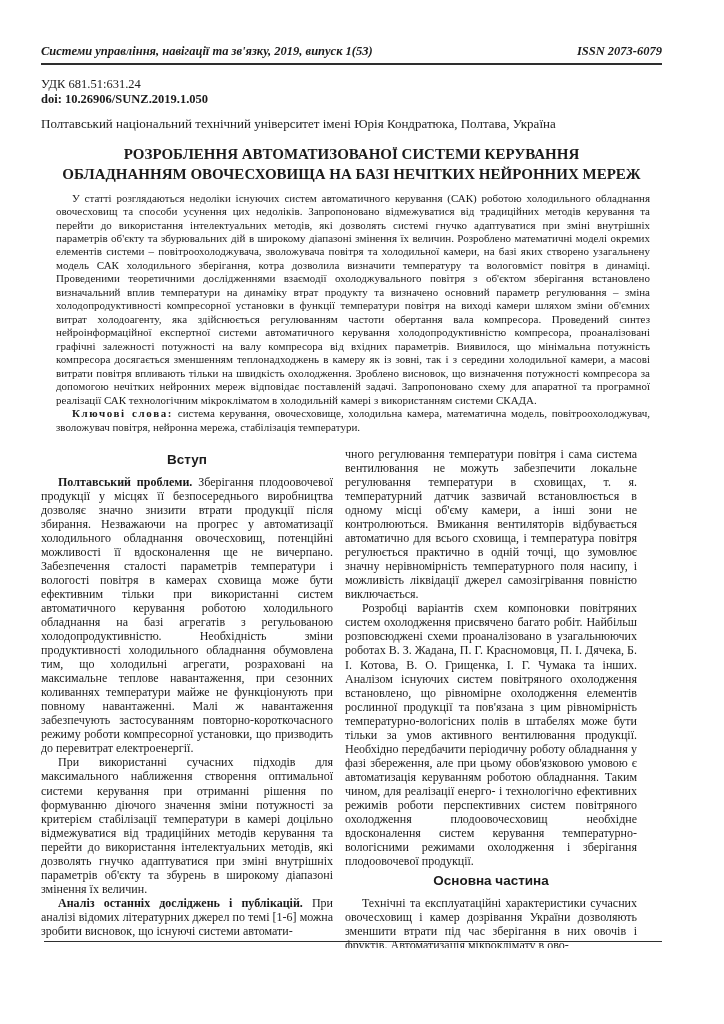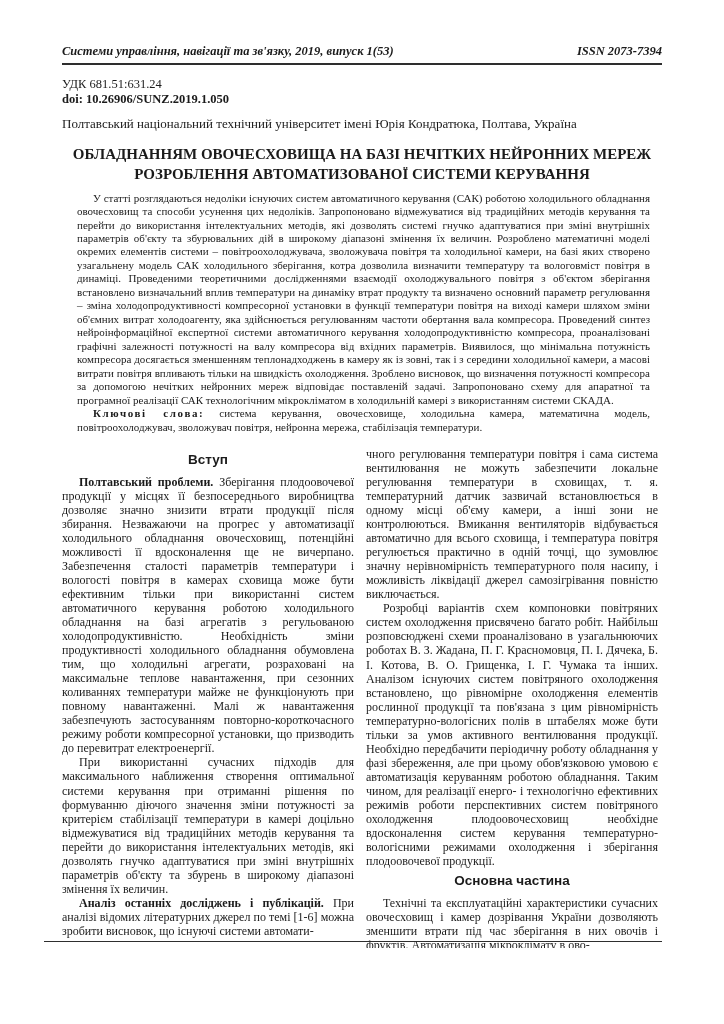--- a/index.html
+++ b/index.html
@@ -1,20 +1,20 @@
 <!DOCTYPE html>
 <html lang="uk"><head>
 <meta charset="utf-8">
 <style>
   html,body { margin:0; padding:0; background:#ffffff; }
   .page {
     position:relative;
     width:724px; height:948px;
     box-sizing:border-box;
-    padding:44px 62px 0 62px;
+    padding:44px 62px 0 41px;
     background:#ffffff;
     color:#1b1b1b;
     font-family:"Liberation Serif", serif;
     overflow:hidden;
   }
   
   .journal-row {
     display:flex; justify-content:space-between; align-items:baseline;
     font-size:12.5px; font-weight:bold; font-style:italic;
     border-bottom:2.5px solid #2e2e2e;
@@ -70,33 +70,33 @@
     font-size:12.5px;
   }
 </style>
 </head>
 <body>
 
 <div class="page">
 
   <div class="journal-row">
     <span>Системи управління, навігації та зв'язку, 2019, випуск 1(53)</span>
-    <span>ISSN 2073-7394</span>
+    <span>ISSN 2073-6079</span>
   </div>
 
   <div class="udc-row">
     <span>УДК 681.51:631.24</span>
     <span class="doi">doi: 10.26906/SUNZ.2019.1.050</span>
   </div>
 
   <div class="affiliation">Полтавський національний технічний університет імені Юрія Кондратюка, Полтава, Україна</div>
 
   <h1 class="title">
+    <span>РОЗРОБЛЕННЯ АВТОМАТИЗОВАНОЇ СИСТЕМИ КЕРУВАННЯ</span>
     <span>ОБЛАДНАННЯМ ОВОЧЕСХОВИЩА НА БАЗІ НЕЧІТКИХ НЕЙРОННИХ МЕРЕЖ</span>
-    <span>РОЗРОБЛЕННЯ АВТОМАТИЗОВАНОЇ СИСТЕМИ КЕРУВАННЯ</span>
   </h1>
 
   <div class="abstract-block">
     <p class="abstract-text">У статті розглядаються недоліки існуючих систем автоматичного керування (САК) роботою холодильного обладнання овочесховищ та способи усунення цих недоліків. Запропоновано відмежуватися від традиційних методів керування та перейти до використання інтелектуальних методів, які дозволять системі гнучко адаптуватися при зміні внутрішніх параметрів об'єкту та збурювальних дій в широкому діапазоні змінення їх величин. Розроблено математичні моделі окремих елементів системи – повітроохолоджувача, зволожувача повітря та холодильної камери, на базі яких створено узагальнену модель САК холодильного зберігання, котра дозволила визначити температуру та вологовміст повітря в динаміці. Проведеними теоретичними дослідженнями взаємодії охолоджувального повітря з об'єктом зберігання встановлено визначальний вплив температури на динаміку втрат продукту та визначено основний параметр регулювання – зміна холодопродуктивності компресорної установки в функції температури повітря на виході камери шляхом зміни об'ємних витрат холодоагенту, яка здійснюється регулюванням частоти обертання вала компресора. Проведений синтез нейроінформаційної експертної системи автоматичного керування холодопродуктивністю компресора, проаналізовані графічні залежності потужності на валу компресора від вхідних параметрів. Виявилося, що мінімальна потужність компресора досягається зменшенням теплонадходжень в камеру як із зовні, так і з середини холодильної камери, а масові витрати повітря впливають тільки на швидкість охолодження. Зроблено висновок, що визначення потужності компресора за допомогою нечітких нейронних мереж відповідає поставленій задачі. Запропоновано схему для апаратної та програмної реалізації САК технологічним мікрокліматом в холодильній камері з використанням системи СКАДА.</p>
     <p class="kw">
       <span class="kw-label">Ключові слова:</span>
       <span>система керування, овочесховище, холодильна камера, математична модель, повітроохолоджувач, зволожувач повітря, нейронна мережа, стабілізація температури.</span>
     </p>
   </div>
 

